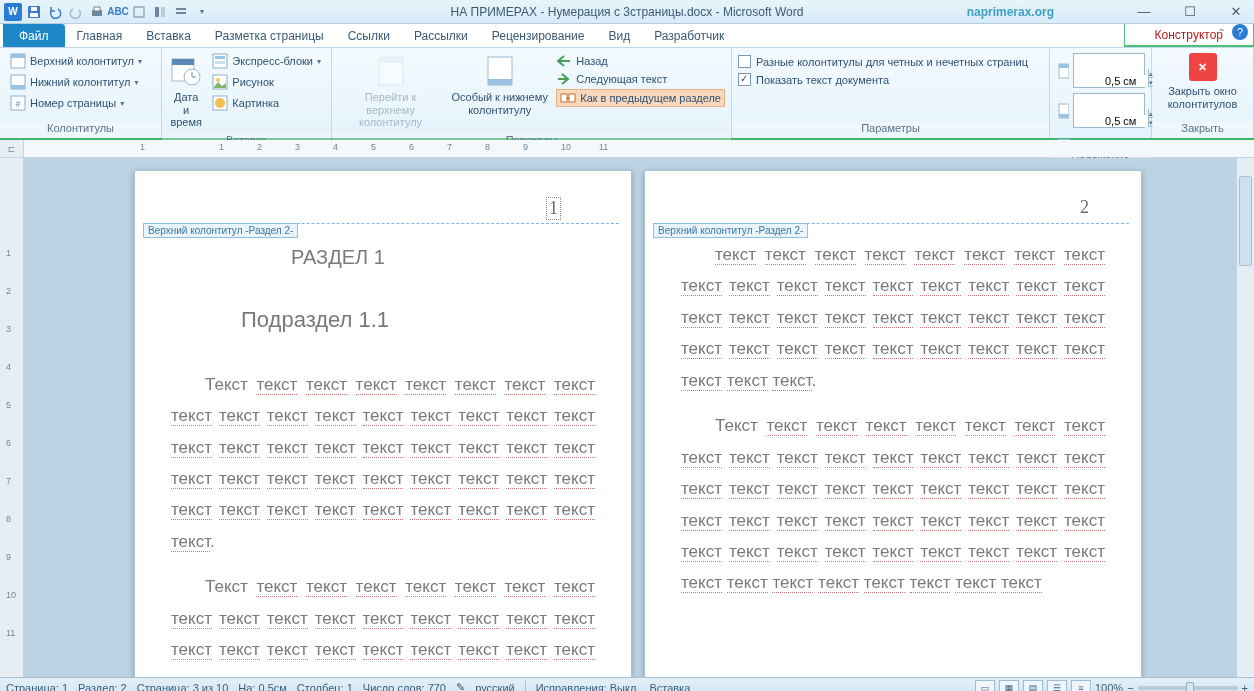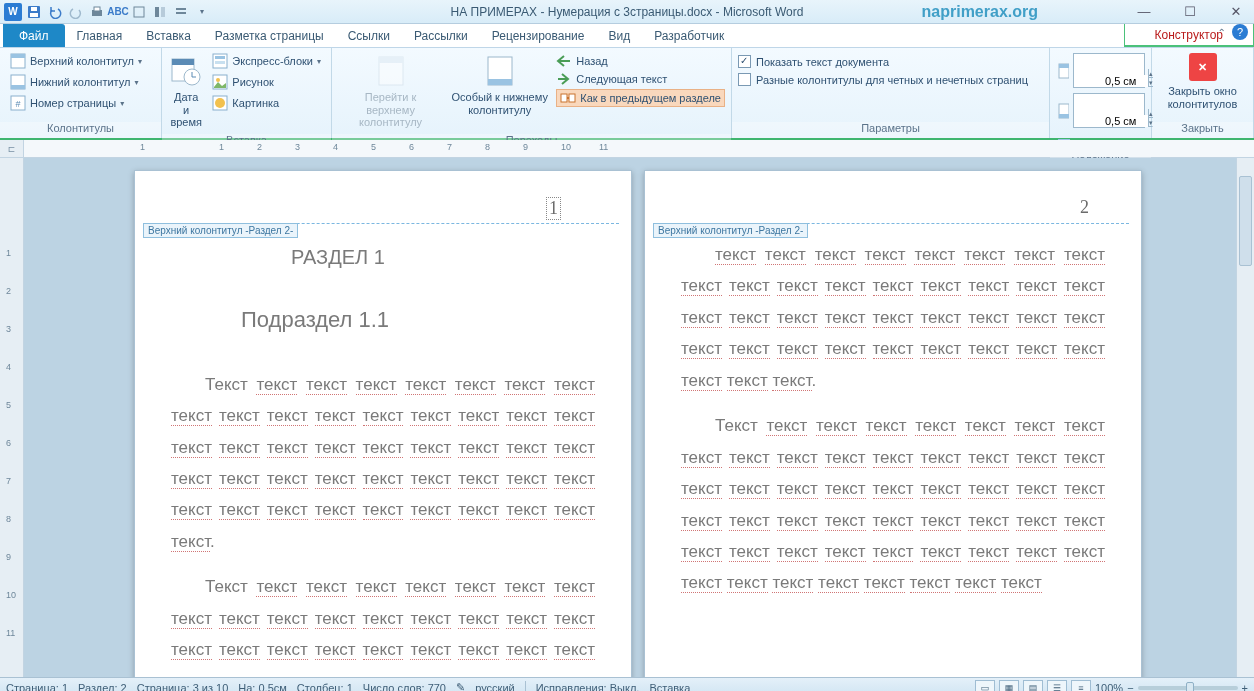--- a/index.html
+++ b/index.html
@@ -5,21 +5,21 @@
 * { margin: 0; padding: 0; box-sizing: border-box; font-family: 'Segoe UI', Tahoma, sans-serif; }
 body { width: 1254px; height: 691px; overflow: hidden; background: #fff; font-size: 12px; position: relative; }
 
 
 .titlebar { height: 24px; background: linear-gradient(#e8f4fb,#d8ecf8); display: flex; align-items: center; position: relative; border-bottom: 1px solid #b5cddf; }
 .qat { display: flex; align-items: center; gap: 3px; padding: 0 4px; }
 .qat-icon { width: 18px; height: 18px; display: flex; align-items: center; justify-content: center; }
 .word-icon { width: 18px; height: 18px; background: #2b7cd3; border-radius: 2px; color: #fff; font-weight: bold; font-size: 10px; display: flex; align-items: center; justify-content: center; }
 .title-text { position: absolute; left: 50%; transform: translateX(-50%); color: #3a5a73; font-size: 12px; }
 .ctx-tab-title { position: absolute; left: 740px; top: 0; height: 24px; padding: 0 18px; background: #4bc17a; border: 1px solid #35a15f; color: #fff; display: flex; align-items: center; font-size: 12px; }
-.watermark { position: absolute; right: 216px; color: #419fc7; font-size: 16px; font-weight: 600; }
+.watermark { position: absolute; right: 200px; color: #419fc7; font-size: 12px; font-weight: 600; }
 .winbtns { position: absolute; right: 4px; display: flex; gap: 18px; }
 .winbtn { width: 28px; height: 20px; display: flex; align-items: center; justify-content: center; color: #556; font-size: 13px; }
 
 
 .tabsrow { height: 24px; background: #fff; border-bottom: 1px solid #bfd6e8; display: flex; align-items: stretch; position: relative; }
 .file-tab { background: #1e88c7; color: #fff; padding: 0 16px; display: flex; align-items: center; border-top-right-radius: 3px; margin-left: 3px; }
 .tab { padding: 0 12px; display: flex; align-items: center; color: #3a5a73; cursor: default; }
 .tab.ctx { margin-left: auto; color: #b91c1c; border-left: 1px solid #4bc17a; border-right: 1px solid #4bc17a; border-bottom: 2px solid #4bc17a; padding: 0 30px; }
 .tabsrow-right { position: absolute; right: 6px; display: flex; gap: 6px; align-items: center; }
 .help-icon { width: 16px; height: 16px; border-radius: 50%; background: #2b7cd3; color: #fff; font-size: 11px; display: flex; align-items: center; justify-content: center; }
@@ -282,26 +282,26 @@
             <span>Как в предыдущем разделе</span>
           </div>
       </div>
     </div>
     <div class="group-title">Переходы</div>
   </div>
 
   <div class="group" style="width:318px">
     <div class="group-body" style="flex-direction:column;gap:3px;padding-top:6px">
       <div class="chk-row">
+          <div class="chk"></div>
+          <span>Разные колонтитулы для четных и нечетных страниц</span>
+        </div>
+      <div class="chk-row">
           <div class="chk checked"></div>
           <span>Показать текст документа</span>
-        </div>
-      <div class="chk-row">
-          <div class="chk"></div>
-          <span>Разные колонтитулы для четных и нечетных страниц</span>
         </div>
     </div>
     <div class="group-title">Параметры</div>
   </div>
 
   <div class="group" style="width:102px">
     <div class="group-body" style="flex-direction:column;gap:3px;padding-top:4px">
       <div class="hrow">
           <svg width="16" height="16">
             <rect x="3" y="1" width="10" height="14" fill="#fff" stroke="#9cb8cc"></rect>

